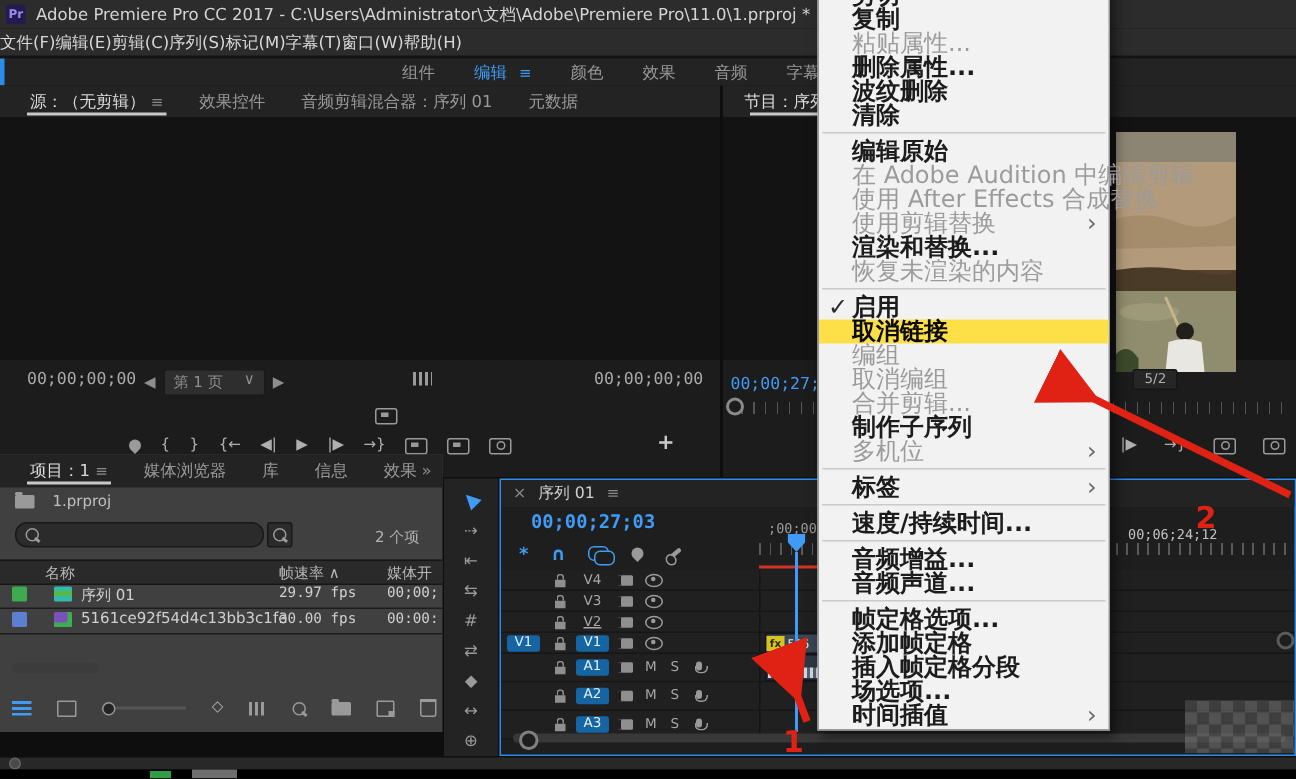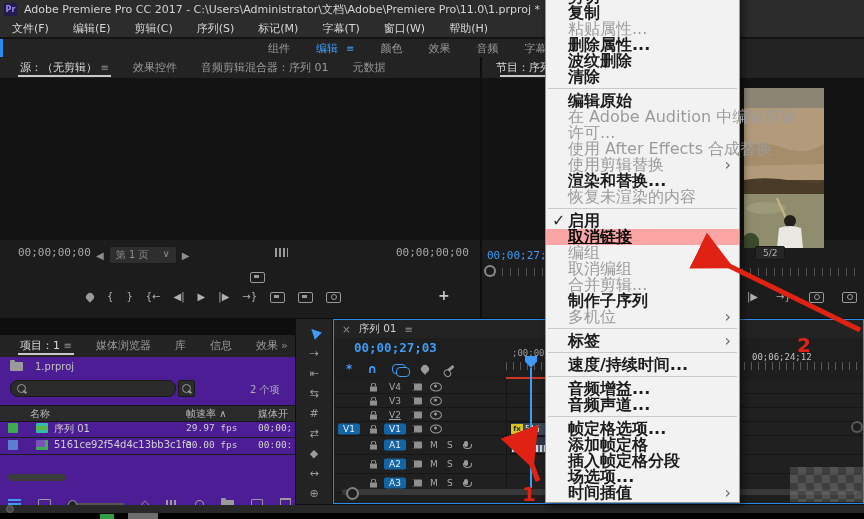--- a/index.html
+++ b/index.html
@@ -6,21 +6,21 @@
   body{width:864px;height:519px;overflow:hidden;font-family:"DejaVu Sans","Liberation Sans",sans-serif;-webkit-font-smoothing:antialiased;}
   .app{position:relative;width:864px;height:519px;background:#0e0e0e;overflow:hidden;}
   .abs{position:absolute;}
 
   
   .titlebar{left:0;top:0;width:864px;height:19px;background:#2c2c2c;display:flex;align-items:center;}
   .app-ic{width:13px;height:13px;margin:0 7px 0 4px;background:#241a4f;color:#9a8cf0;font-size:8px;font-weight:bold;
     display:flex;align-items:center;justify-content:center;border-radius:2px;}
   .wtitle{color:#d4d4d4;font-size:11px;white-space:nowrap;}
   .menubar{left:0;top:19px;width:864px;height:18px;background:#2c2c2c;display:flex;align-items:center;border-bottom:2px solid #141414;}
-  .mb-item{color:#d8d8d8;font-size:11px;padding:0 12px;height:100%;display:flex;align-items:center;cursor:default;}
+  .mb-item{color:#d8d8d8;font-size:11px;padding:0 0;height:100%;display:flex;align-items:center;cursor:default;}
 
   
   .wsbar{left:0;top:39px;width:864px;height:18px;background:#232323;display:flex;align-items:center;}
   .ws-accent{position:absolute;left:0;top:0;width:3px;height:18px;background:#2d8ceb;}
   .ws-tabs{position:absolute;left:268px;top:0;height:18px;display:flex;align-items:center;gap:26px;}
   .ws-tab{color:#999;font-size:11px;white-space:nowrap;}
   .ws-tab.active{color:#3f9bf5;}
   .ws-tab .pm{margin-left:8px;color:#3f9bf5;}
 
   
@@ -71,21 +71,21 @@
   .i-eye:after{content:"";position:absolute;left:3px;top:1.5px;width:3px;height:3px;background:#9a9a9a;border-radius:50%;}
   .i-lock{width:7px;height:5px;background:#8f8f8f;position:relative;margin-top:4px;}
   .i-lock:before{content:"";position:absolute;left:1px;top:-4px;width:3px;height:3px;border:1px solid #8f8f8f;border-bottom:none;border-radius:3px 3px 0 0;}
   .i-sync{width:10px;height:7px;background:#8f8f8f;border-radius:1px;box-shadow:inset 2px 0 0 #1e1e1e;}
   .i-mic{width:4px;height:6px;background:#9a9a9a;border-radius:2px;position:relative;margin-top:-2px;}
   .i-mic:after{content:"";position:absolute;left:-1.5px;top:3px;width:7px;height:4px;border:1px solid #9a9a9a;border-top:none;border-radius:0 0 4px 4px;}
   .i-slider{width:58px;height:2px;background:#555;position:relative;}
   .i-slider:before{content:"";position:absolute;left:0;top:-3px;width:7px;height:7px;border:1.5px solid #999;border-radius:50%;background:#232323;}
 
   
-  .project{left:0;top:335px;width:295px;height:185px;background:#4c1d95;overflow:hidden;}
+  .project{left:0;top:303px;width:295px;height:185px;background:#404040;overflow:hidden;}
   .proj-tabs{height:22px;}
   .crumb{position:absolute;left:10px;top:26px;display:flex;align-items:center;gap:12px;color:#c0c0c0;font-size:10px;}
   .searchbox{position:absolute;left:10px;top:45px;width:158px;height:15px;background:#2b2b2b;border:1px solid #181818;border-radius:8px;display:flex;align-items:center;padding-left:6px;gap:4px;color:#888;}
   .findbtn{position:absolute;left:178px;top:45px;width:15px;height:15px;background:#2b2b2b;border:1px solid #181818;border-radius:2px;display:flex;align-items:center;justify-content:center;}
   .countlbl{position:absolute;left:250px;top:48px;color:#b0b0b0;font-size:10px;}
   .gridhead{position:absolute;left:0;top:70px;width:295px;height:15px;background:#2a2a2a;border-top:1px solid #161616;border-bottom:1px solid #161616;color:#b8b8b8;font-size:10px;}
   .gh-name{position:absolute;left:30px;top:1px;}  .gh-fps{position:absolute;left:186px;top:1px;}  .gh-start{position:absolute;left:258px;top:1px;}
   .prow{position:absolute;left:0;width:295px;height:17px;border-bottom:1px solid #1d1d1d;color:#d0d0d0;font-size:10px;}
   .chip{position:absolute;left:8px;top:3px;width:10px;height:10px;border-radius:1px;}
   .ric{position:absolute;left:36px;top:3px;width:12px;height:10px;border-radius:1px;}
@@ -139,21 +139,21 @@
   .statusbar{left:0;top:505px;width:864px;height:8px;background:#282828;}
   .ccic{position:absolute;left:6px;top:0px;width:8px;height:8px;border-radius:50%;background:#4a4a4a;border:1px solid #666;box-sizing:border-box;}
   .taskbar{left:0;top:513px;width:864px;height:6px;background:#000;}
   .tb-green{position:absolute;left:100px;top:1px;width:14px;height:5px;background:#2f9e44;}
   .tb-gray{position:absolute;left:128px;top:0;width:30px;height:6px;background:#6e6e6e;}
 
   
   .ctxmenu{left:545px;top:-13px;width:195px;background:#f2f2f2;border:1px solid #979797;box-shadow:3px 4px 8px rgba(0,0,0,.5);z-index:50;padding:1px 0;box-sizing:border-box;}
   .mi{position:relative;height:16px;line-height:16px;font-size:16px;padding-left:22px;color:#1c1c1c;font-weight:600;white-space:nowrap;}
   .mi.disabled{color:#9b9b9b;font-weight:400;}
-  .mi.hl{background:#fca5a5;color:#0a0a0a;text-decoration:underline;}
+  .mi.hl{background:#fde047;color:#0a0a0a;}
   .mi .check{position:absolute;left:6px;color:#2a2a2a;font-weight:400;}
   .mi .sub{position:absolute;right:8px;top:0;color:#6a6a6a;font-weight:400;}
   .msep{height:1px;background:#c9c9c9;margin:3px 2px 4px 2px;}
 
   
   .arrows{position:absolute;left:0;top:0;z-index:60;pointer-events:none;}
   .pm-video{position:absolute;left:262px;top:31px;}
 </style>
 </head>
 <body>
@@ -469,21 +469,20 @@
   <div class="abs ctxmenu" id="ctxmenu">
       <div class="mi"><span class="lbl">剪切</span></div>
       <div class="mi"><span class="lbl">复制</span></div>
       <div class="mi disabled"><span class="lbl">粘贴属性...</span></div>
       <div class="mi"><span class="lbl">删除属性...</span></div>
       <div class="mi"><span class="lbl">波纹删除</span></div>
       <div class="mi"><span class="lbl">清除</span></div>
       <div class="msep"></div>
       <div class="mi"><span class="lbl">编辑原始</span></div>
       <div class="mi disabled"><span class="lbl">在 Adobe Audition 中编辑剪辑</span></div>
-      <div class="mi disabled"><span class="lbl">许可...</span></div>
       <div class="mi disabled"><span class="lbl">使用 After Effects 合成替换</span></div>
       <div class="mi disabled"><span class="lbl">使用剪辑替换</span><span class="sub">›</span></div>
       <div class="mi"><span class="lbl">渲染和替换...</span></div>
       <div class="mi disabled"><span class="lbl">恢复未渲染的内容</span></div>
       <div class="msep"></div>
       <div class="mi"><span class="check">✓</span><span class="lbl">启用</span></div>
       <div class="mi hl"><span class="lbl">取消链接</span></div>
       <div class="mi disabled"><span class="lbl">编组</span></div>
       <div class="mi disabled"><span class="lbl">取消编组</span></div>
       <div class="mi disabled"><span class="lbl">合并剪辑...</span></div>

